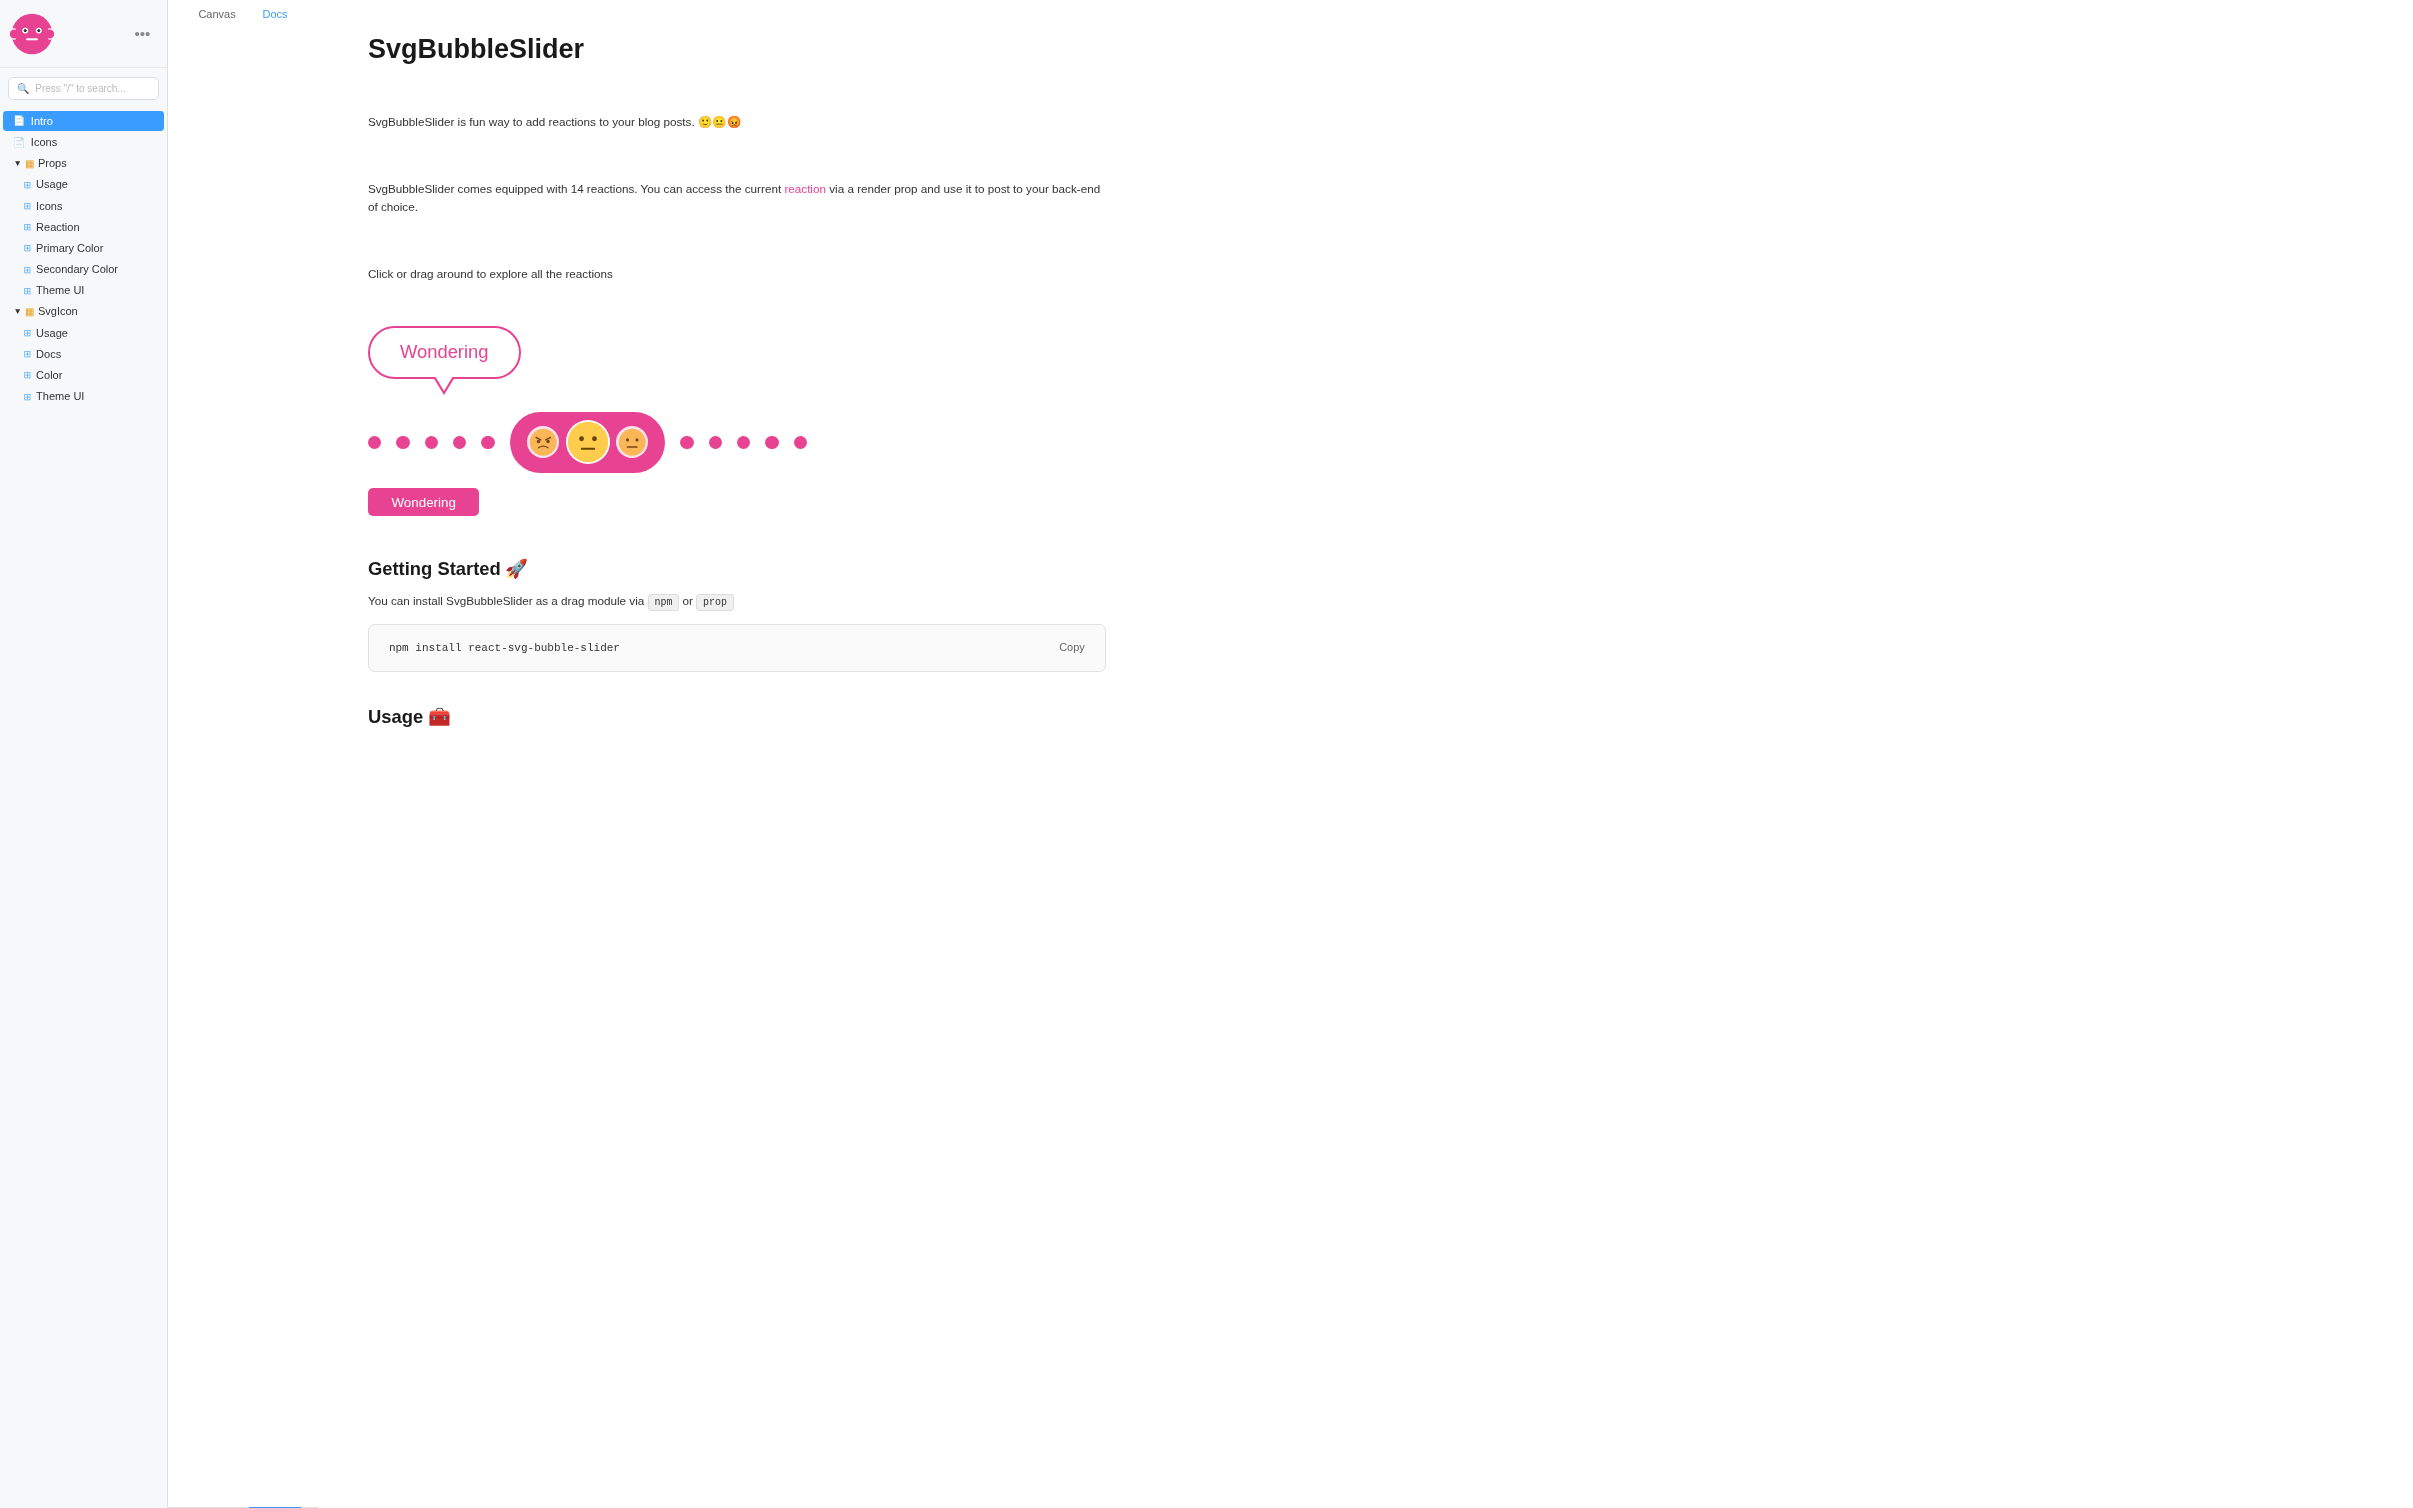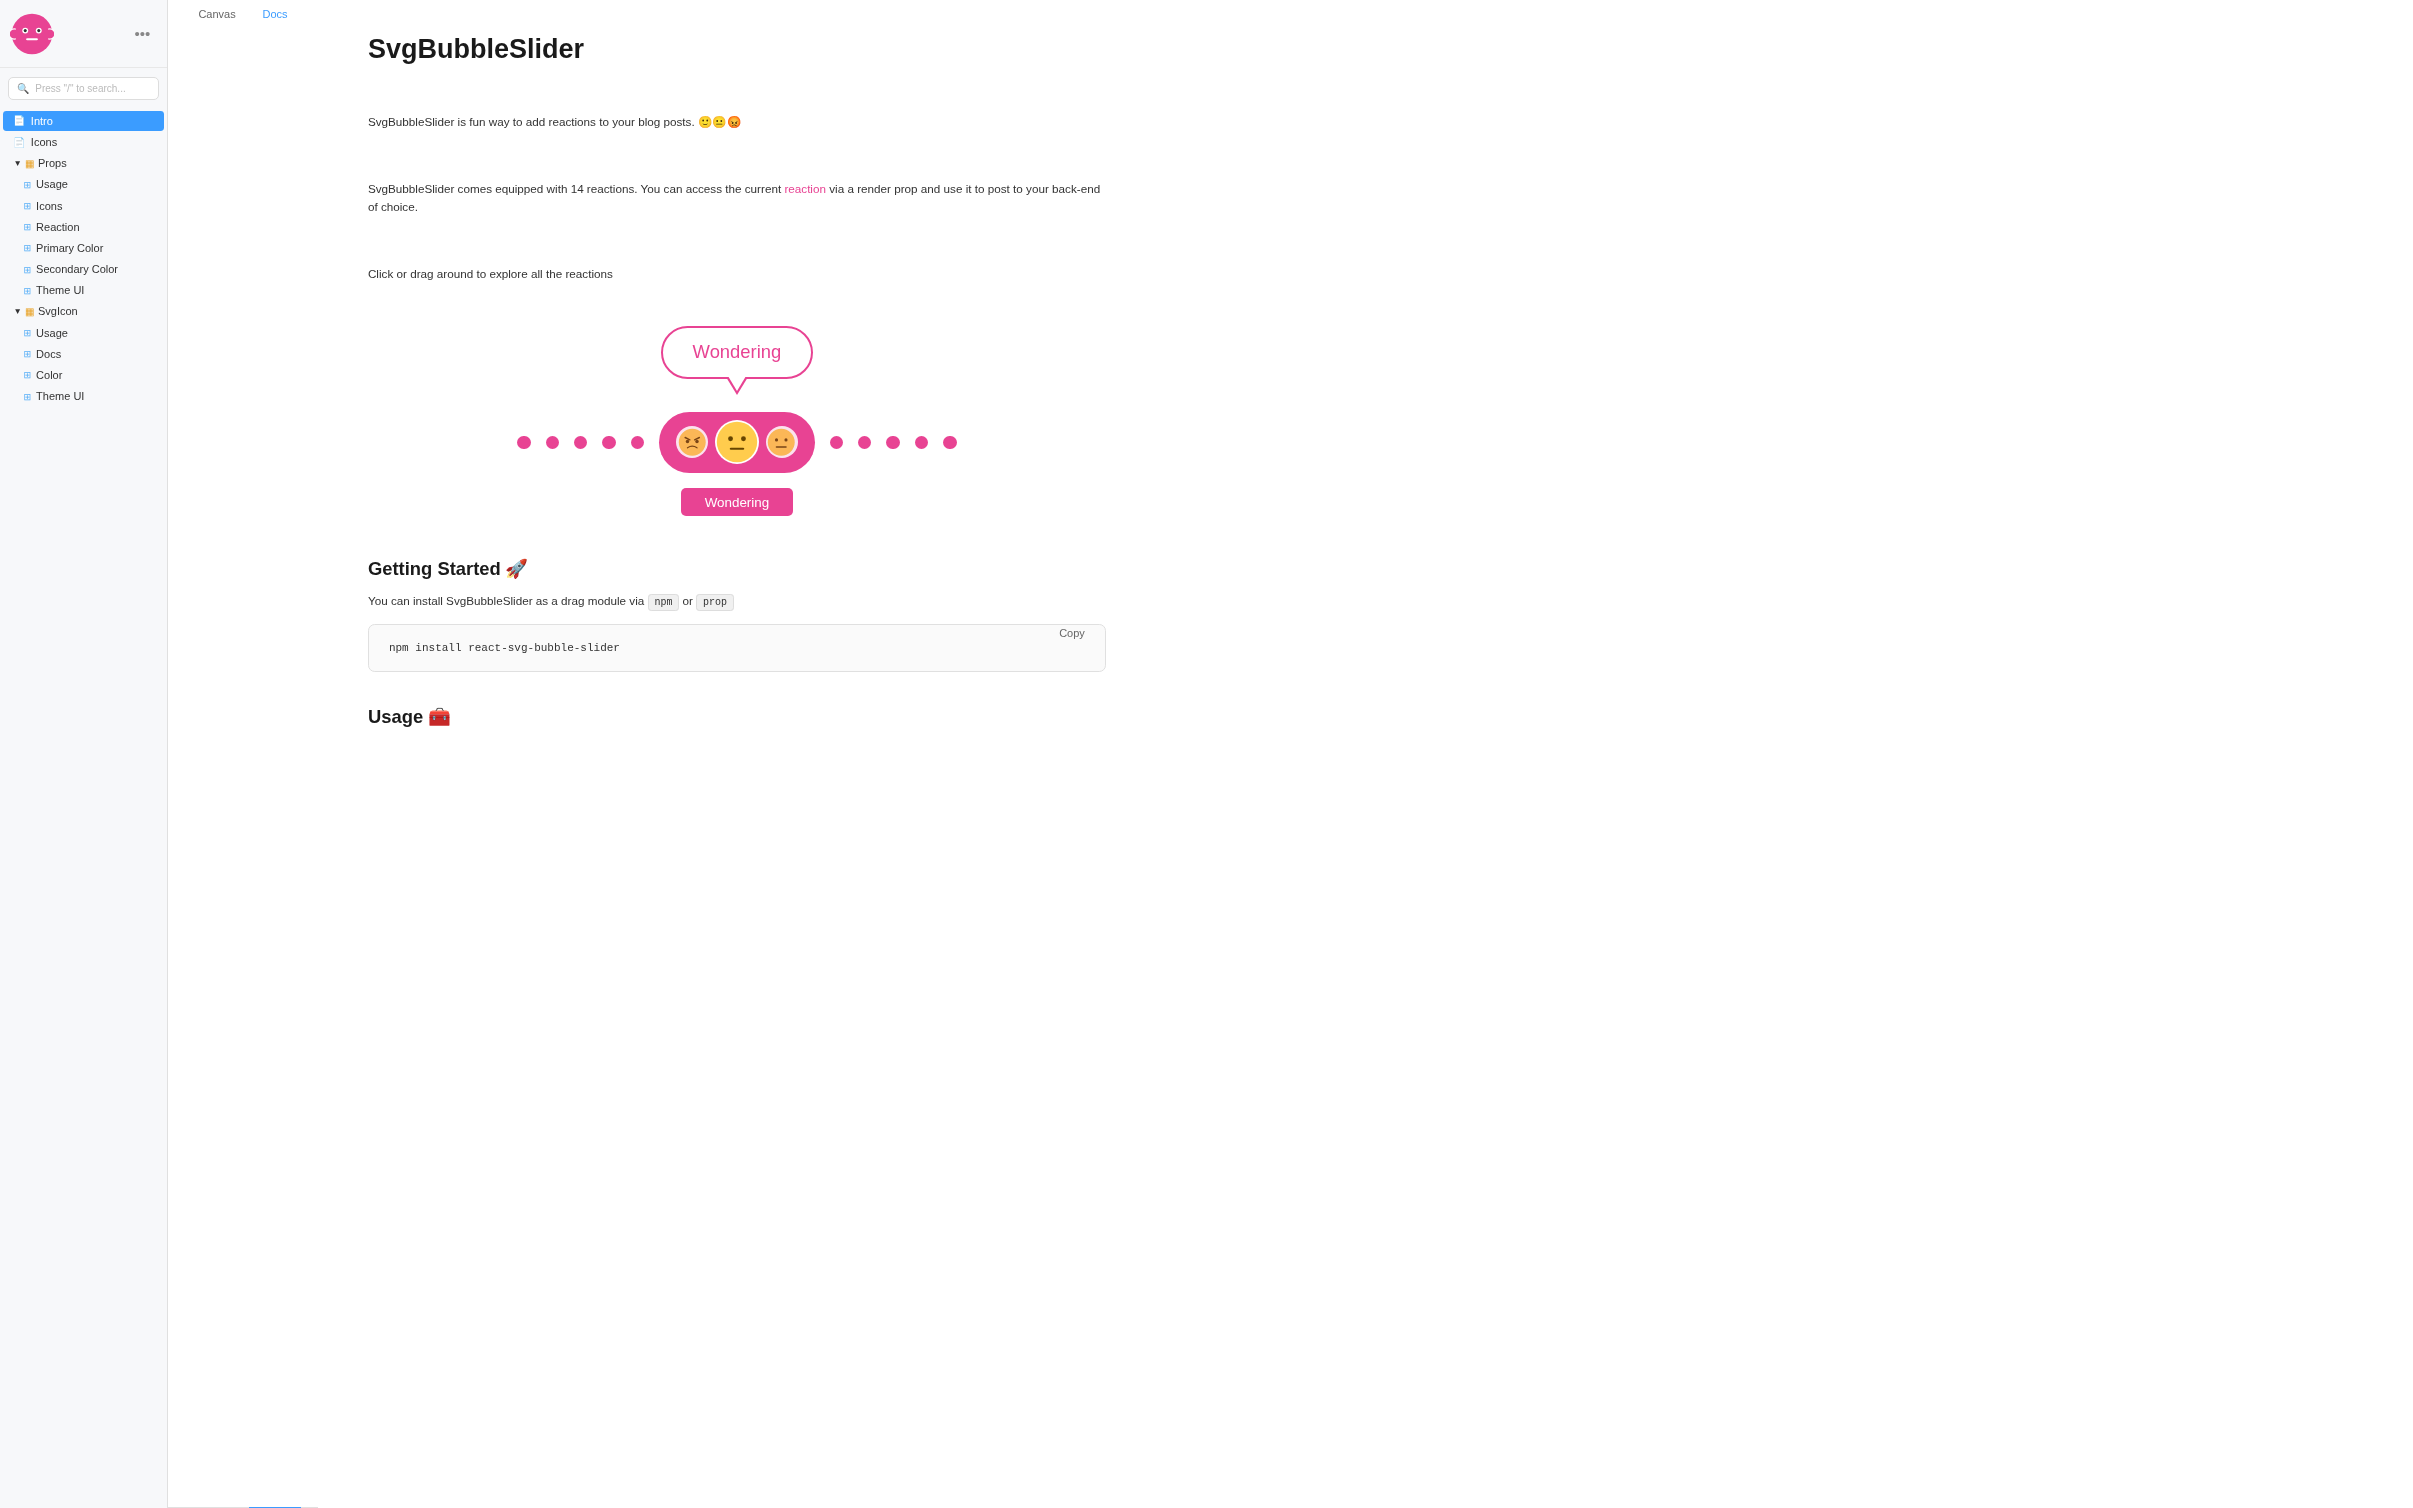--- a/index.html
+++ b/index.html
@@ -129,21 +129,21 @@
       margin-bottom: 10px;
       line-height: 1.6;
       margin-top: 48px;
     }
     .reaction-link { color: #e84393; text-decoration: none; }
 
     
     .demo-area {
       display: flex;
       flex-direction: column;
-      align-items: center;
+      align-items: flex-start;
       margin: 25px 0;
       padding: 17px 0;
       position: relative;
     }
 
     
     .speech-bubble {
       position: relative;
       background: #fff;
       border: 2.5px solid #e84393;
@@ -262,21 +262,21 @@
       padding: 17px 20px;
       font-family: 'Courier New', monospace;
       font-size: 11px;
       color: #333;
       margin-top: 11.7px;
       position: relative;
     }
     .copy-btn {
       position: absolute;
       right: 13.4px;
-      bottom: 29px;
+      bottom: 15px;
       background: none;
       border: none;
       color: #666;
       font-size: 11px;
       cursor: pointer;
       padding: 3.4px 6.7px;
       border-radius: 3.4px;
     }
 
     h2.usage-title {

